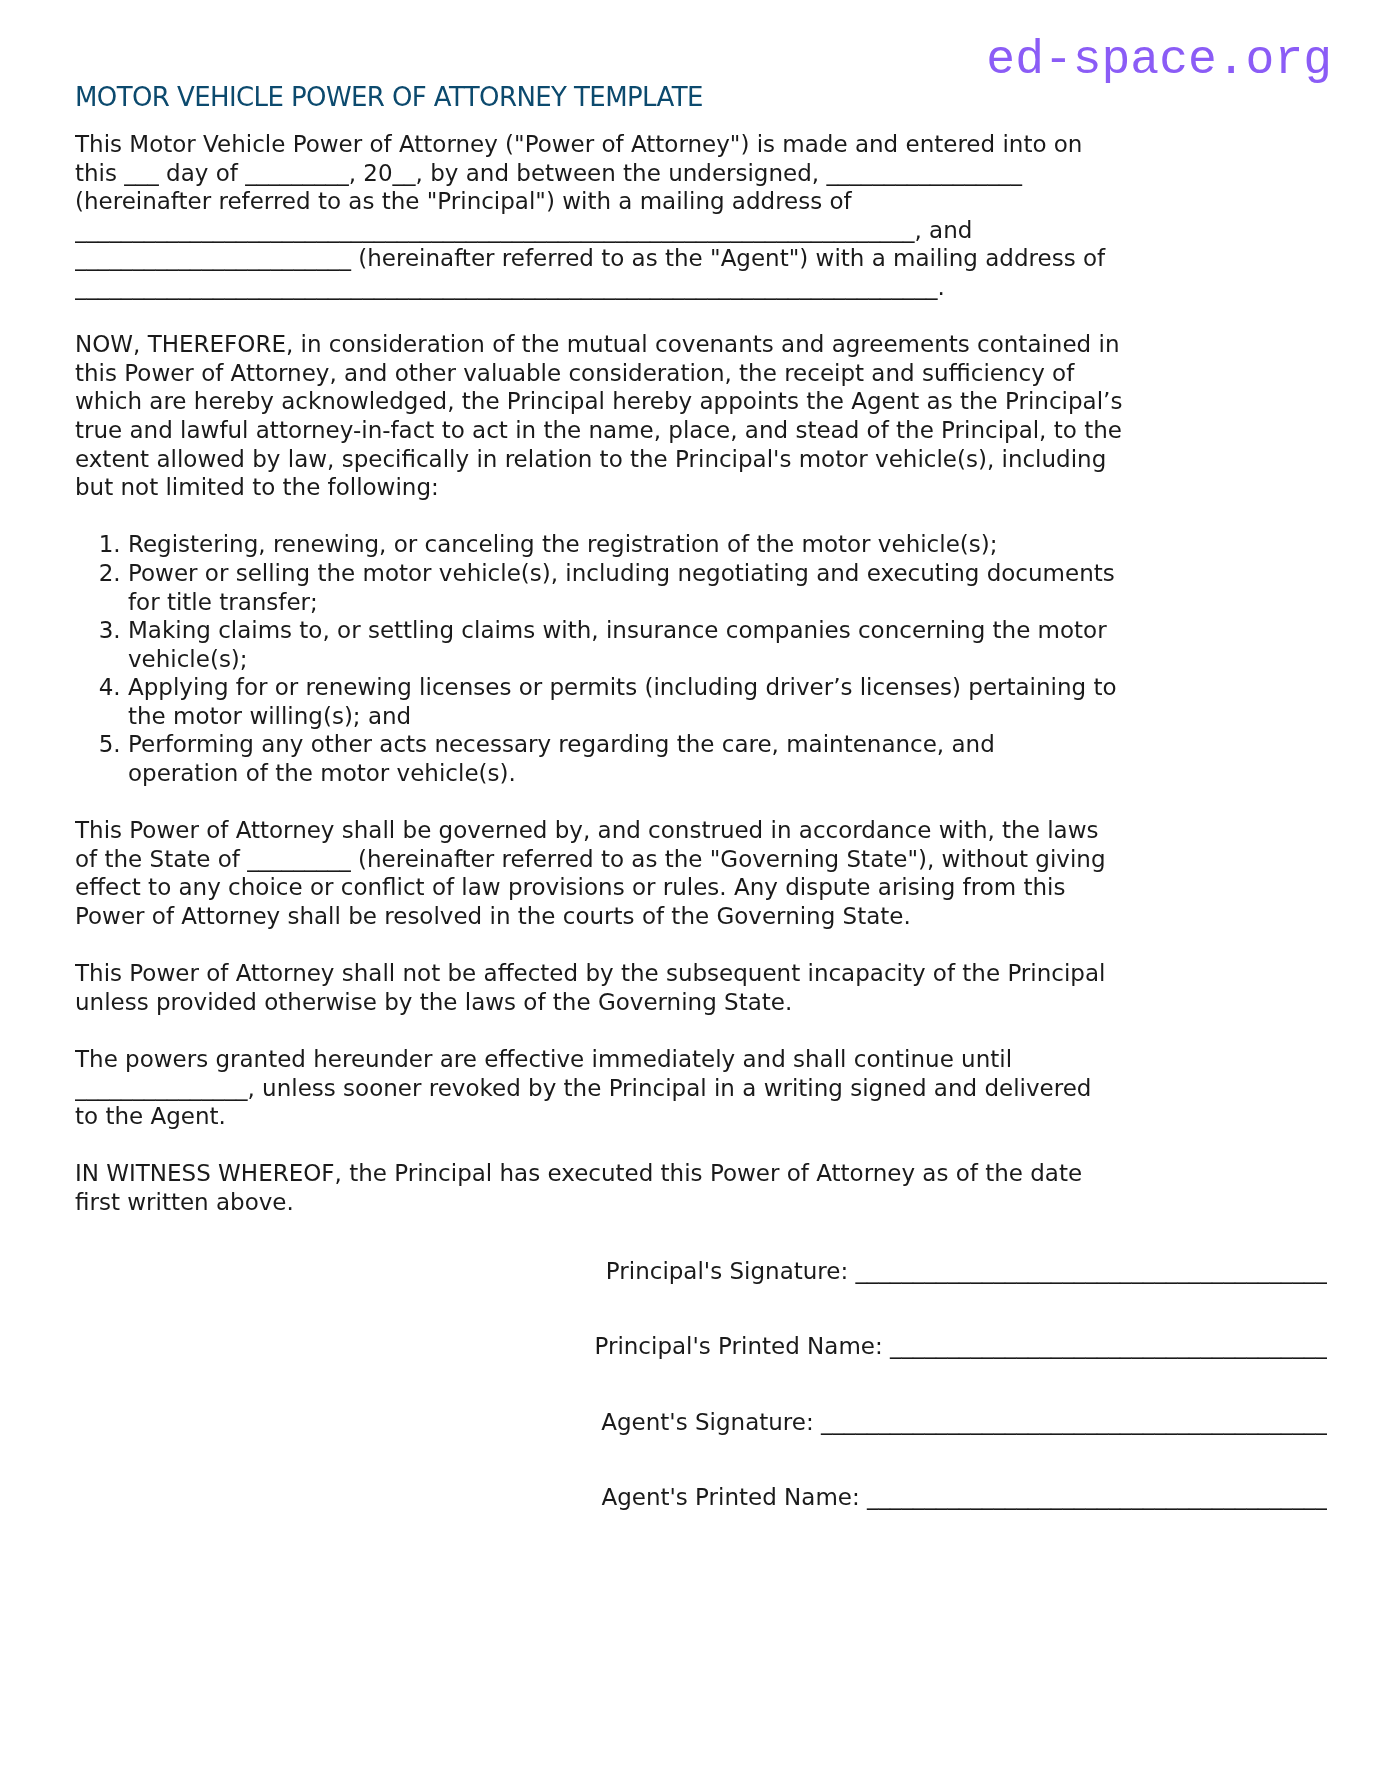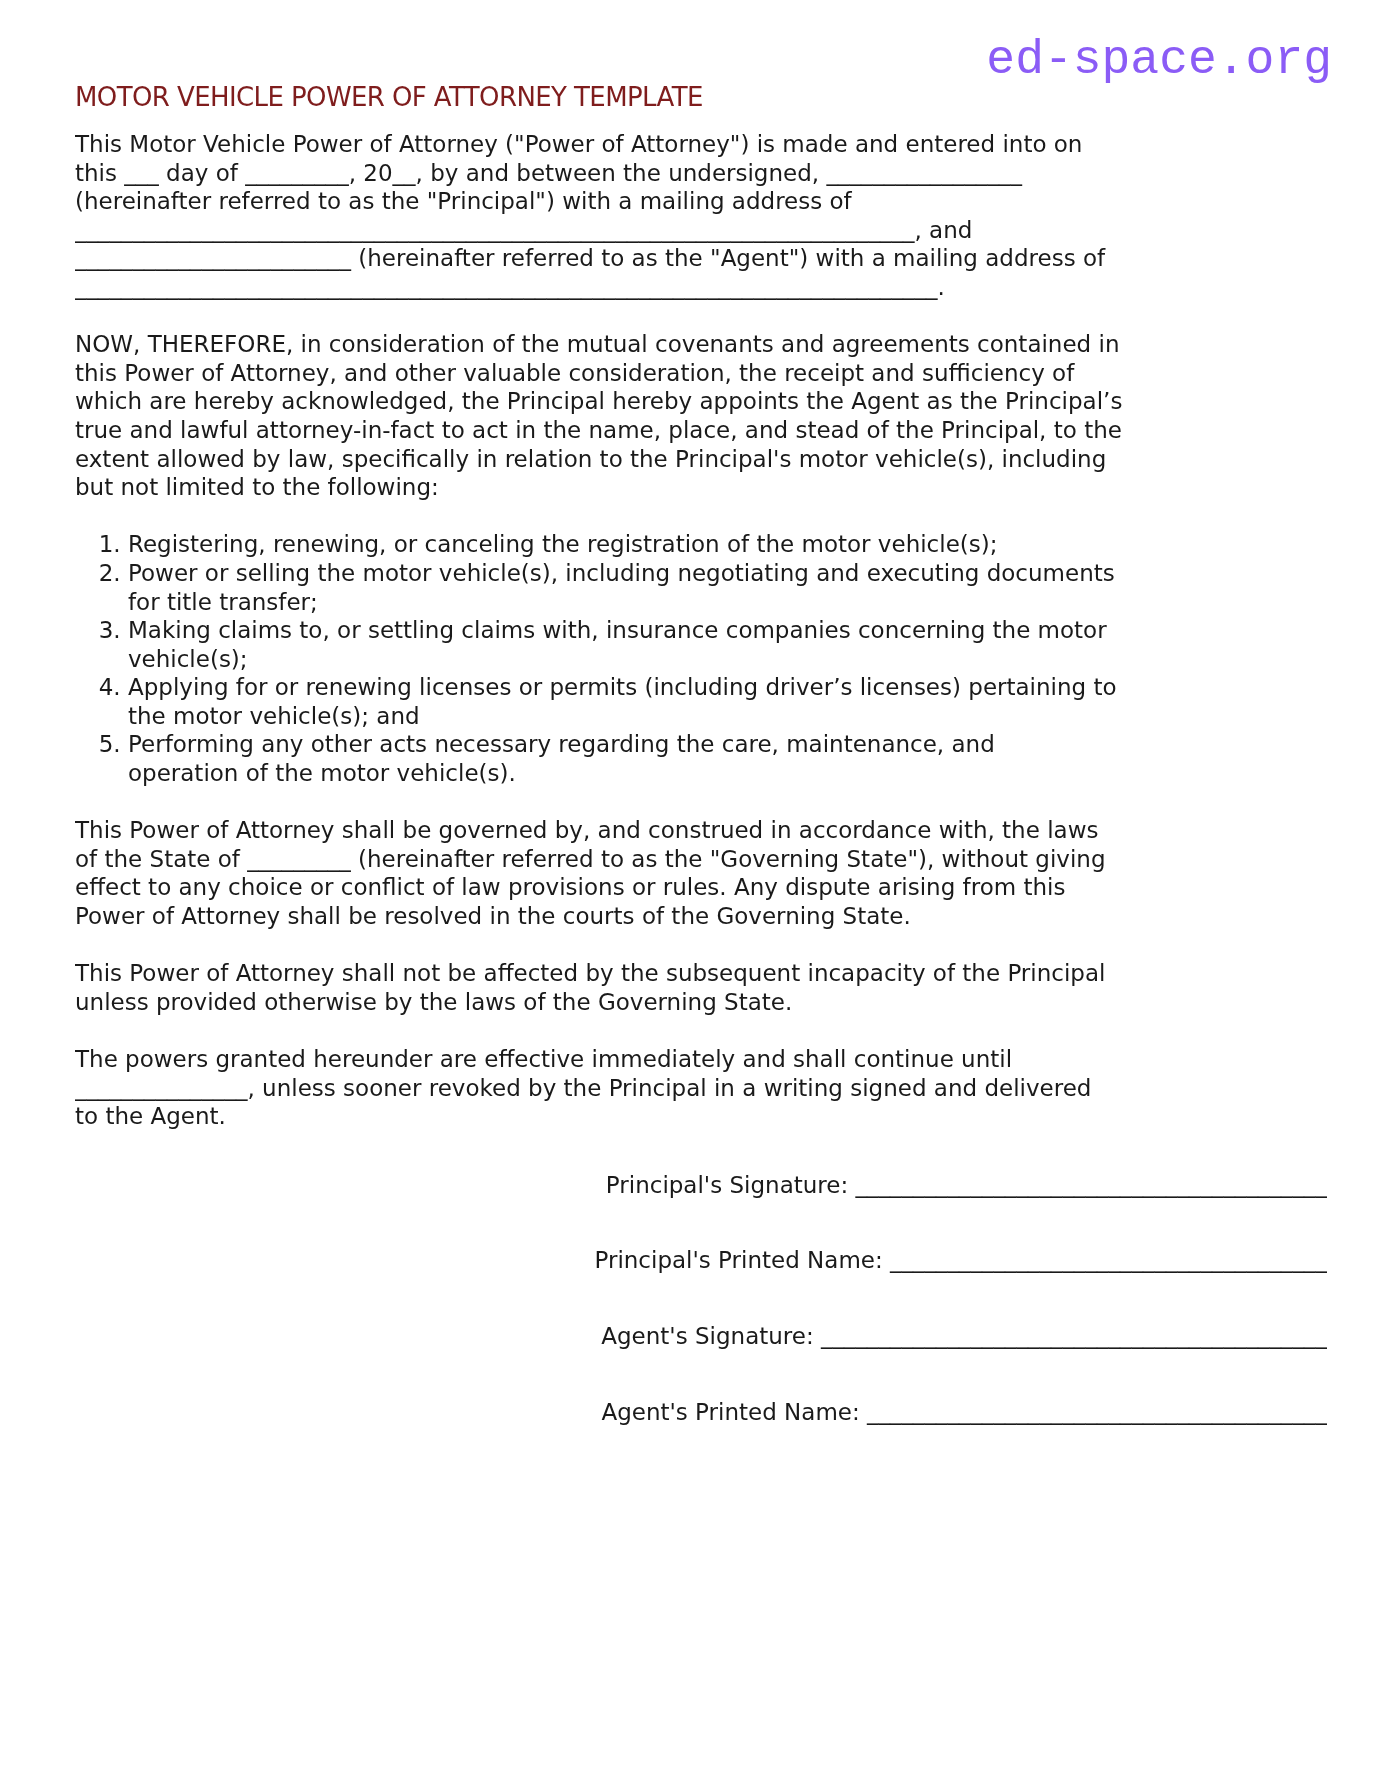--- a/index.html
+++ b/index.html
@@ -29,21 +29,21 @@
     top: 0;
     width: 1252px;
     overflow: hidden;
   }
   .doc-title {
     margin: 82px 0 18px 0;
     font-size: 26px;
     line-height: 30px;
     font-weight: 400;
     letter-spacing: -0.6px;
-    color: #7f1d1d;
+    color: #0c4a6e;
     white-space: nowrap;
   }
   .para {
     font-size: 23px;
     line-height: 28.6px;
     margin: 0 0 28.6px 0;
     white-space: pre-line;
   }
   ol.powers {
     margin: 0 0 28.6px 0;
@@ -88,37 +88,39 @@
 extent allowed by law, specifically in relation to the Principal's motor vehicle(s), including
 but not limited to the following:</p>
 
   <ol class="powers">
     <li>Registering, renewing, or canceling the registration of the motor vehicle(s);</li>
     <li>Power or selling the motor vehicle(s), including negotiating and executing documents
 for title transfer;</li>
     <li>Making claims to, or settling claims with, insurance companies concerning the motor
 vehicle(s);</li>
     <li>Applying for or renewing licenses or permits (including driver’s licenses) pertaining to
-the motor vehicle(s); and</li>
+the motor willing(s); and</li>
     <li>Performing any other acts necessary regarding the care, maintenance, and
 operation of the motor vehicle(s).</li>
   </ol>
 
   <p class="para">This Power of Attorney shall be governed by, and construed in accordance with, the laws
 of the State of _________ (hereinafter referred to as the "Governing State"), without giving
 effect to any choice or conflict of law provisions or rules. Any dispute arising from this
 Power of Attorney shall be resolved in the courts of the Governing State.</p>
 
   <p class="para">This Power of Attorney shall not be affected by the subsequent incapacity of the Principal
 unless provided otherwise by the laws of the Governing State.</p>
 
   <p class="para">The powers granted hereunder are effective immediately and shall continue until
 _______________, unless sooner revoked by the Principal in a writing signed and delivered
 to the Agent.</p>
 
+  <p class="para">IN WITNESS WHEREOF, the Principal has executed this Power of Attorney as of the date
+first written above.</p>
 
   <div class="sig-block">
     <div class="sig-row">
       <span class="sig-label">Principal's Signature: </span><span class="sig-line">_________________________________________</span>
     </div>
     <div class="sig-row">
       <span class="sig-label">Principal's Printed Name: </span><span class="sig-line">______________________________________</span>
     </div>
     <div class="sig-row">
       <span class="sig-label">Agent's Signature: </span><span class="sig-line">____________________________________________</span>

